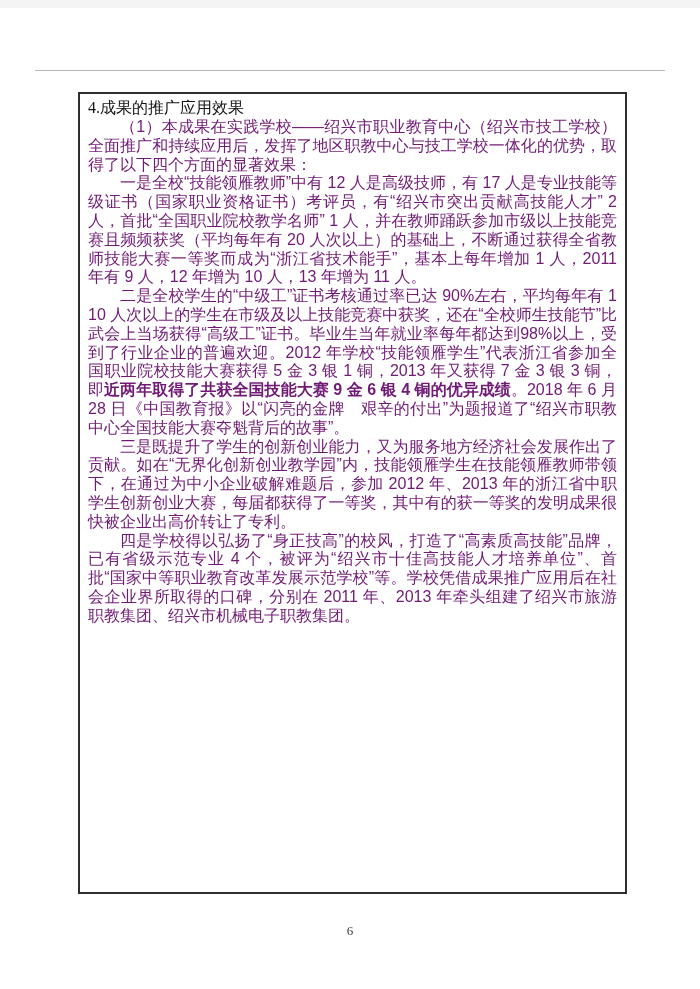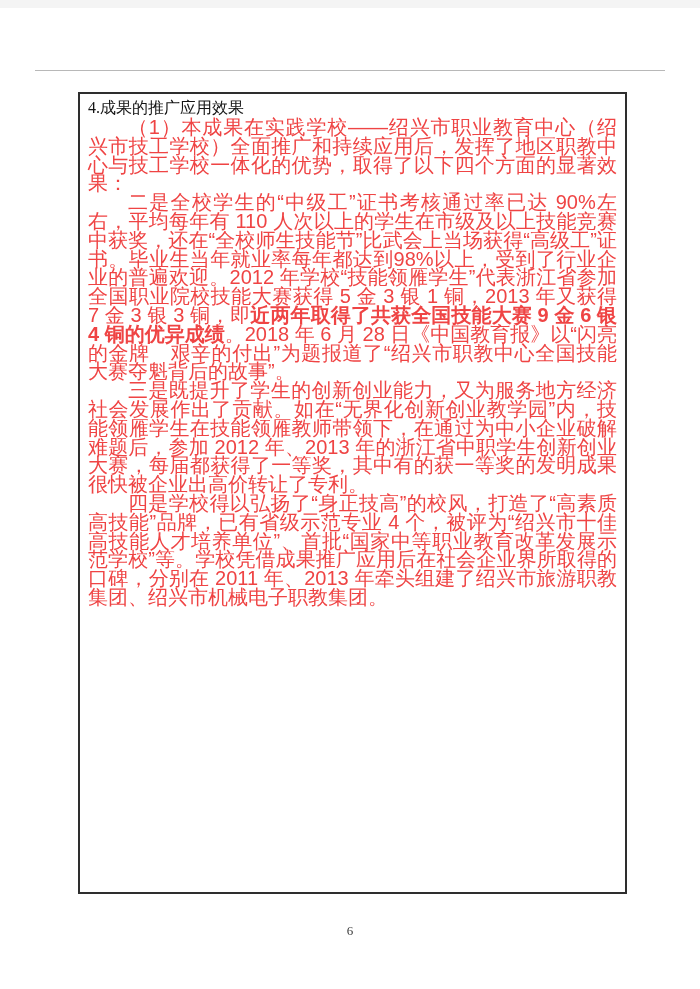--- a/index.html
+++ b/index.html
@@ -42,23 +42,23 @@
     font-size: 16px;
     line-height: 21px;
     color: #141414;
   }
   .body-text p.para {
     margin: 0;
     text-indent: 2em;
     text-align: justify;
     text-justify: inter-ideograph;
     font-family: "Liberation Sans", "DejaVu Sans", sans-serif;
-    font-size: 20px;
+    font-size: 16px;
     line-height: 18.8px;
-    color: #ef4444;
+    color: #701a75;
     word-break: break-all;
   }
   .body-text p.para span.bold {
     font-weight: bold;
   }
   .page-number {
     position: absolute;
     left: 0;
     top: 915px;
     width: 100%;
@@ -71,20 +71,21 @@
 </head>
 <body>
 
 <div class="page">
   <div class="top-rule"></div>
 
   <div class="content-box">
     <h2 class="section-title">4.成果的推广应用效果</h2>
     <div class="body-text">
         <p class="para"><span>（1）本成果在实践学校——绍兴市职业教育中心（绍兴市技工学校）全面推广和持续应用后，发挥了地区职教中心与技工学校一体化的优势，取得了以下四个方面的显著效果：</span></p>
+        <p class="para"><span>一是全校“技能领雁教师”中有 12 人是高级技师，有 17 人是专业技能等级证书（国家职业资格证书）考评员，有“绍兴市突出贡献高技能人才” 2 人，首批“全国职业院校教学名师” 1 人，并在教师踊跃参加市级以上技能竞赛且频频获奖（平均每年有 20 人次以上）的基础上，不断通过获得全省教师技能大赛一等奖而成为“浙江省技术能手”，基本上每年增加 1 人，2011 年有 9 人，12 年增为 10 人，13 年增为 11 人。</span></p>
         <p class="para"><span>二是全校学生的“中级工”证书考核通过率已达 90%左右，平均每年有 110 人次以上的学生在市级及以上技能竞赛中获奖，还在“全校师生技能节”比武会上当场获得“高级工”证书。毕业生当年就业率每年都达到98%以上，受到了行业企业的普遍欢迎。2012 年学校“技能领雁学生”代表浙江省参加全国职业院校技能大赛获得 5 金 3 银 1 铜，2013 年又获得 7 金 3 银 3 铜，即</span><span class="bold">近两年取得了共获全国技能大赛 9 金 6 银 4 铜的优异成绩</span><span>。2018 年 6 月 28 日《中国教育报》以“闪亮的金牌　艰辛的付出”为题报道了“绍兴市职教中心全国技能大赛夺魁背后的故事”。</span></p>
         <p class="para"><span>三是既提升了学生的创新创业能力，又为服务地方经济社会发展作出了贡献。如在“无界化创新创业教学园”内，技能领雁学生在技能领雁教师带领下，在通过为中小企业破解难题后，参加 2012 年、2013 年的浙江省中职学生创新创业大赛，每届都获得了一等奖，其中有的获一等奖的发明成果很快被企业出高价转让了专利。</span></p>
         <p class="para"><span>四是学校得以弘扬了“身正技高”的校风，打造了“高素质高技能”品牌，已有省级示范专业 4 个，被评为“绍兴市十佳高技能人才培养单位”、首批“国家中等职业教育改革发展示范学校”等。学校凭借成果推广应用后在社会企业界所取得的口碑，分别在 2011 年、2013 年牵头组建了绍兴市旅游职教集团、绍兴市机械电子职教集团。</span></p>
       </div>
   </div>
 
   <div class="page-number">6</div>
 </div>
 
 </body></html>

